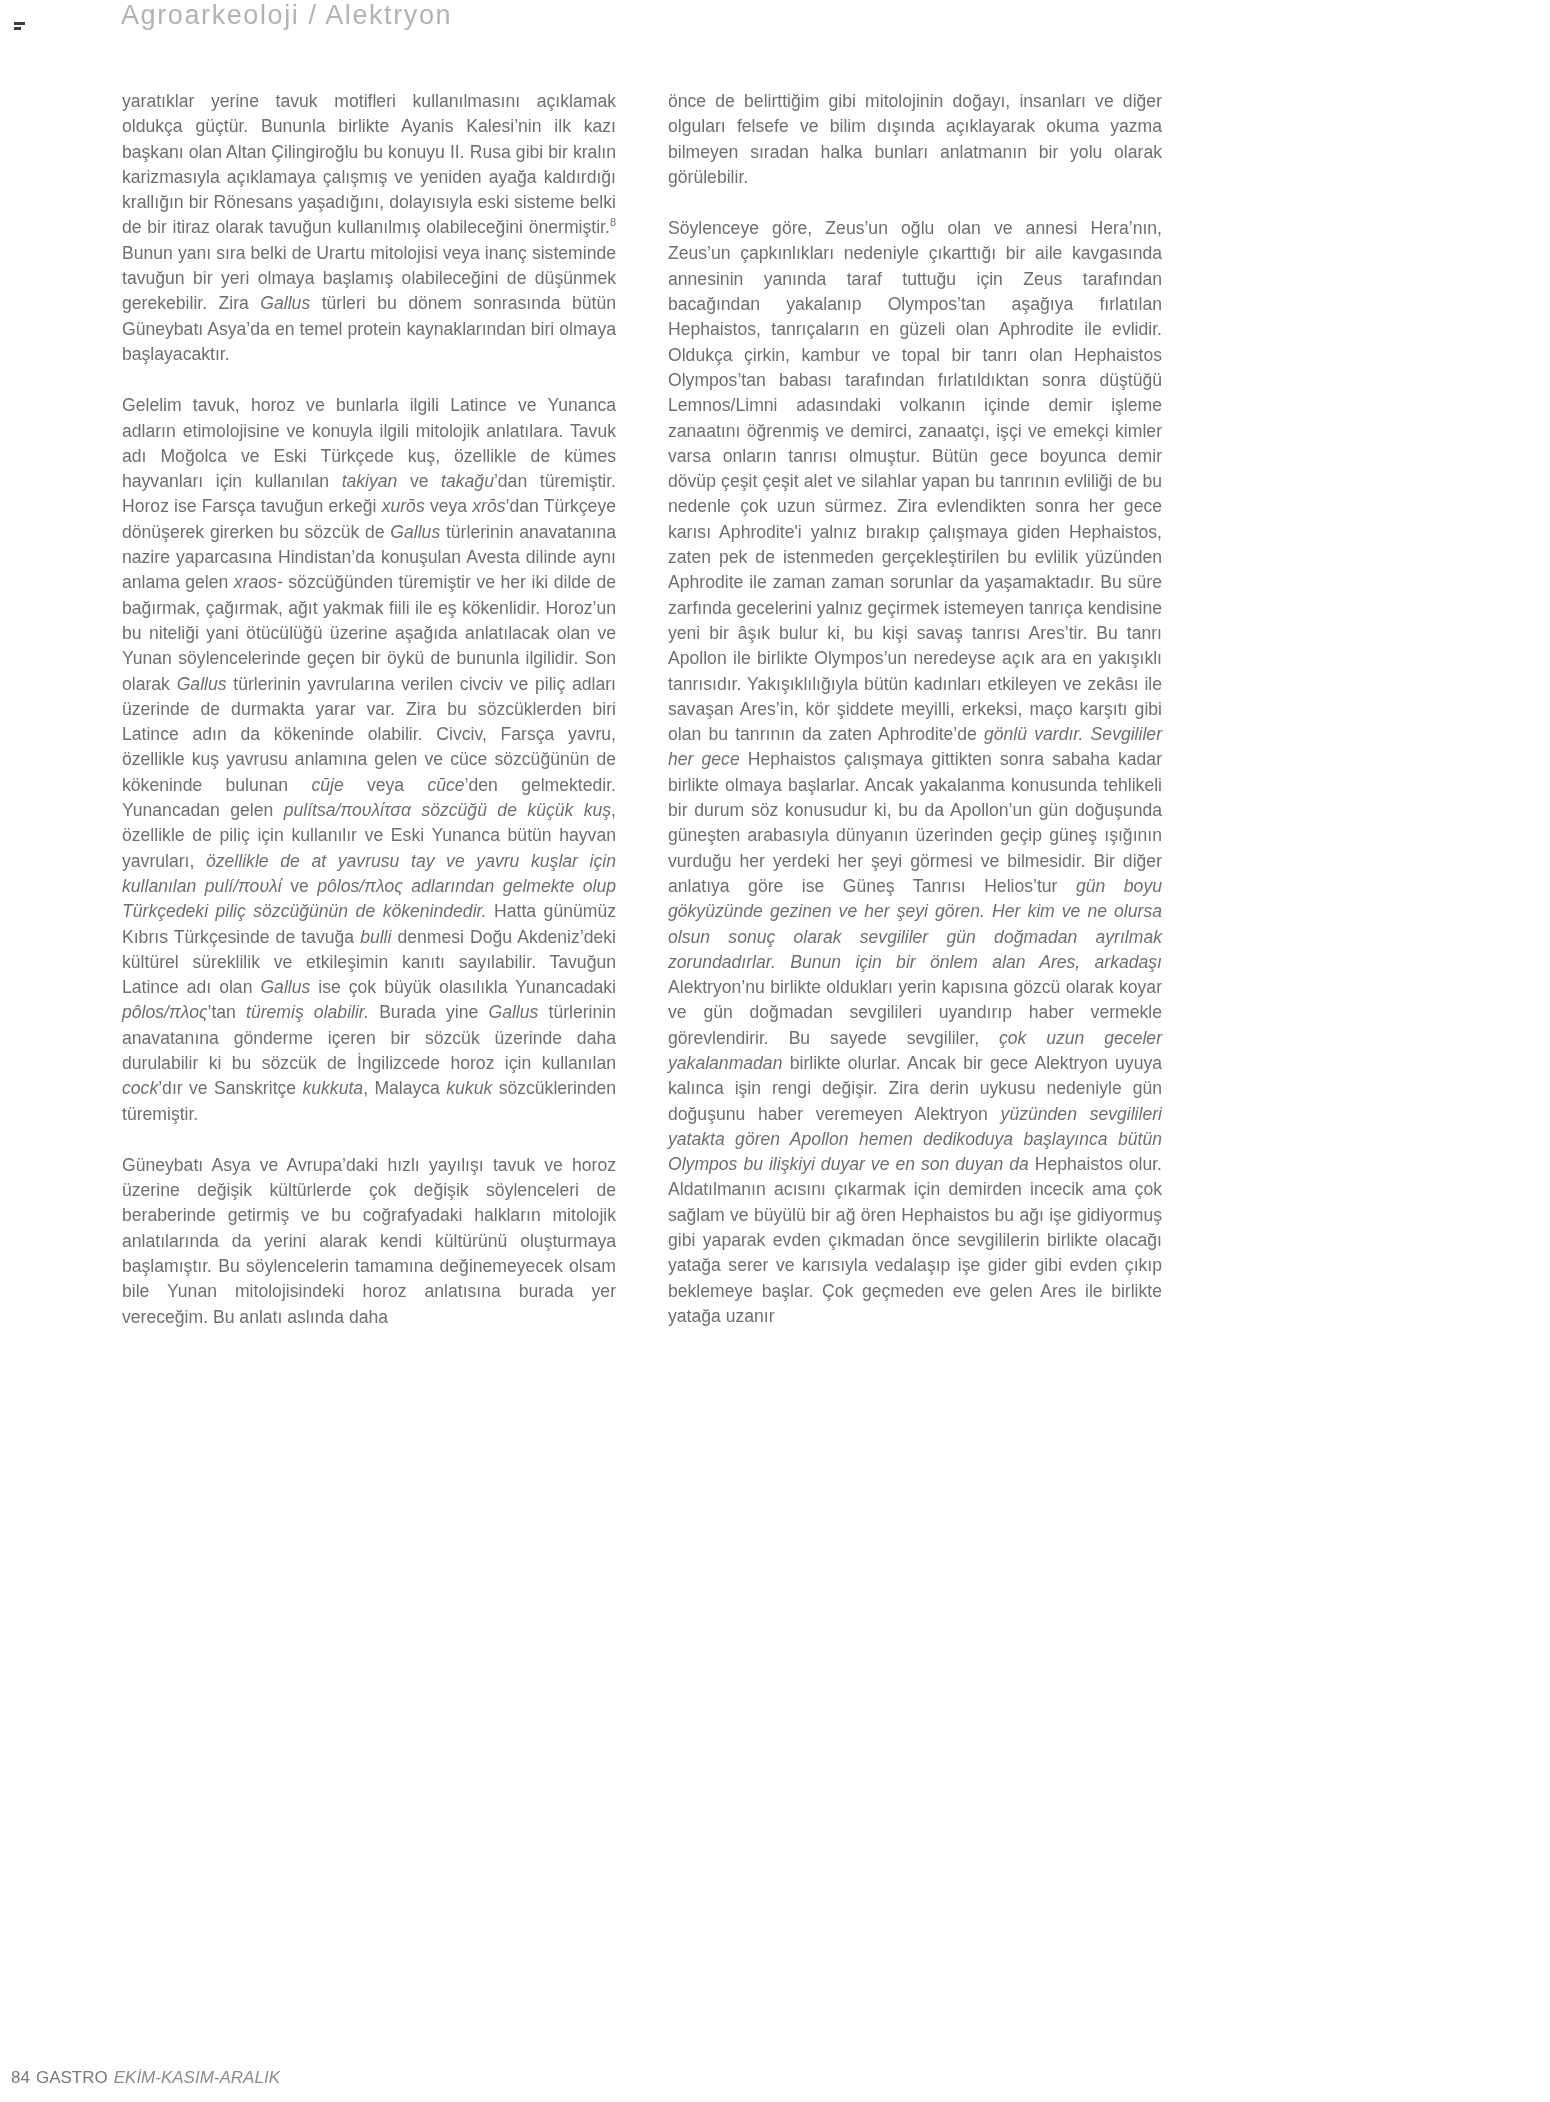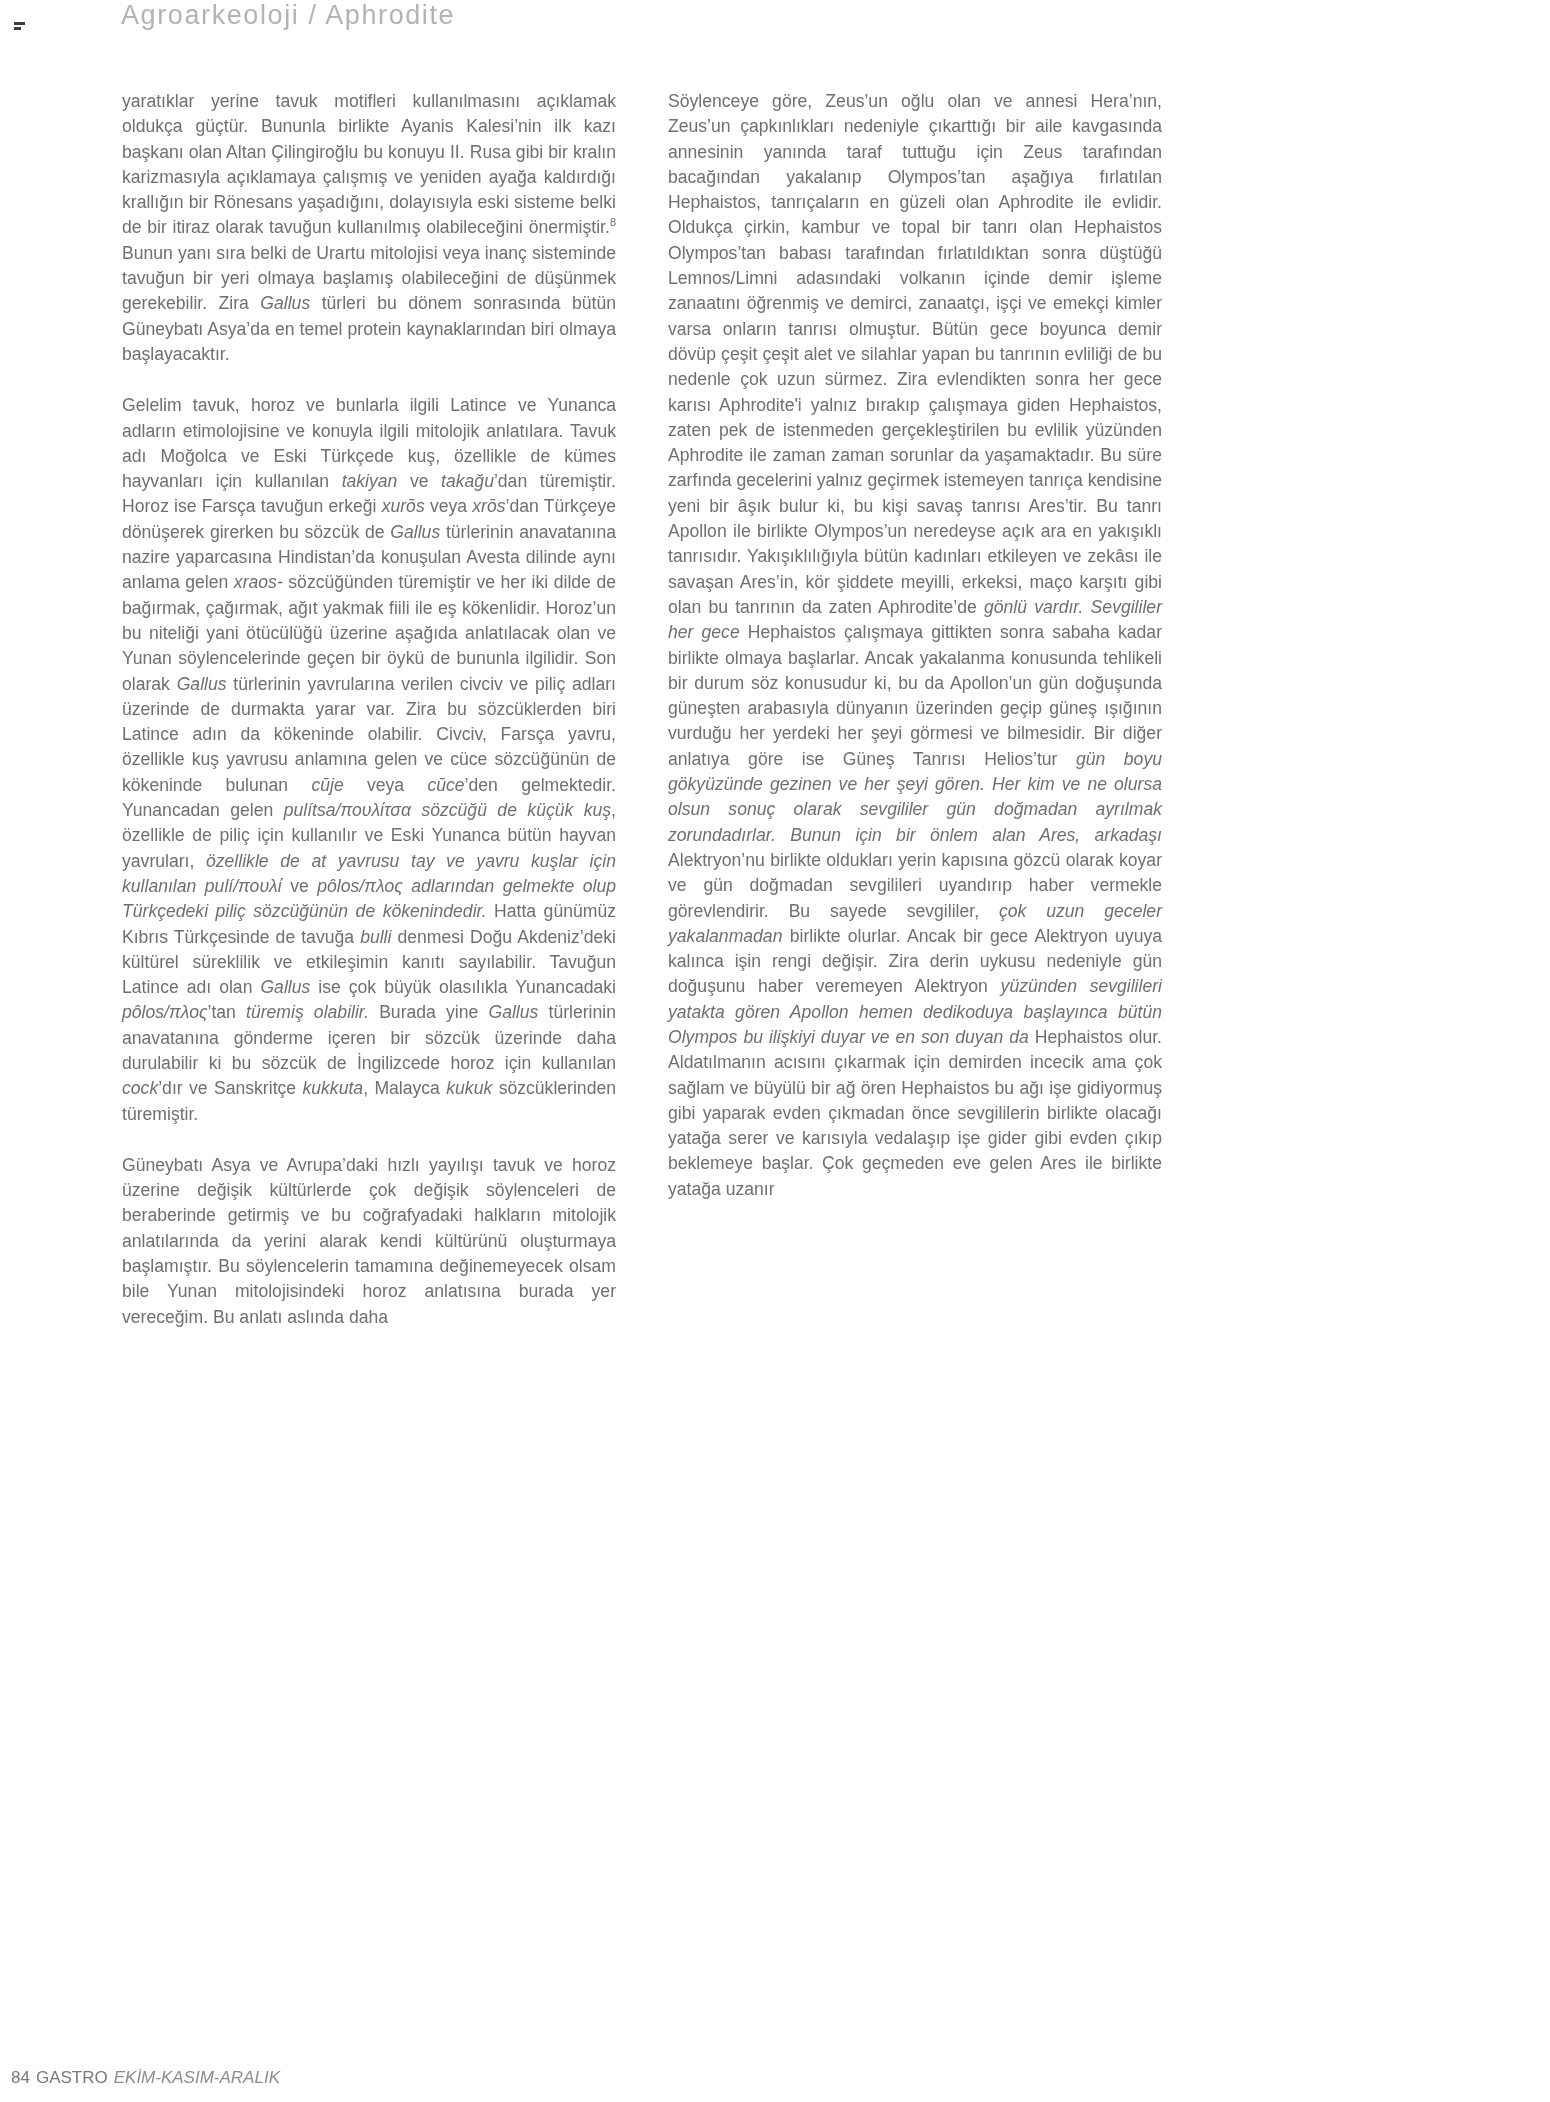--- a/index.html
+++ b/index.html
@@ -73,29 +73,30 @@
 </head>
 <body>
 
 <div class="page">
 
   <span class="margin-mark">
       <i class="b1"></i>
       <i class="b2"></i>
     </span>
 
-  <div class="page-header">Agroarkeoloji / Aphrodite</div>
+  <div class="page-header">Agroarkeoloji / Alektryon</div>
 
   <div class="columns">
     <div class="col">
         <p class="para"><span>yaratıklar yerine tavuk motifleri kullanılmasını açıklamak oldukça güçtür. Bununla birlikte Ayanis Kalesi’nin ilk kazı başkanı olan Altan Çilingiroğlu bu konuyu II. Rusa gibi bir kralın karizmasıyla açıklamaya çalışmış ve yeniden ayağa kaldırdığı krallığın bir Rönesans yaşadığını, dolayısıyla eski sisteme belki de bir itiraz olarak tavuğun kullanılmış olabileceğini önermiştir.</span><sup>8</sup><span> Bunun yanı sıra belki de Urartu mitolojisi veya inanç sisteminde tavuğun bir yeri olmaya başlamış olabileceğini de düşünmek gerekebilir. Zira </span><i>Gallus</i><span> türleri bu dönem sonrasında bütün Güneybatı Asya’da en temel protein kaynaklarından biri olmaya başlayacaktır.</span></p>
         <p class="para"><span>Gelelim tavuk, horoz ve bunlarla ilgili Latince ve Yunanca adların etimolojisine ve konuyla ilgili mitolojik anlatılara. Tavuk adı Moğolca ve Eski Türkçede kuş, özellikle de kümes hayvanları için kullanılan </span><i>takiyan</i><span> ve </span><i>takağu</i><span>’dan türemiştir. Horoz ise Farsça tavuğun erkeği </span><i>xurōs</i><span> veya </span><i>xrōs</i><span>’dan Türkçeye dönüşerek girerken bu sözcük de </span><i>Gallus</i><span> türlerinin anavatanına nazire yaparcasına Hindistan’da konuşulan Avesta dilinde aynı anlama gelen </span><i>xraos-</i><span> sözcüğünden türemiştir ve her iki dilde de bağırmak, çağırmak, ağıt yakmak fiili ile eş kökenlidir. Horoz’un bu niteliği yani ötücülüğü üzerine aşağıda anlatılacak olan ve Yunan söylencelerinde geçen bir öykü de bununla ilgilidir. Son olarak </span><i>Gallus</i><span> türlerinin yavrularına verilen civciv ve piliç adları üzerinde de durmakta yarar var. Zira bu sözcüklerden biri Latince adın da kökeninde olabilir. Civciv, Farsça yavru, özellikle kuş yavrusu anlamına gelen ve cüce sözcüğünün de kökeninde bulunan </span><i>cūje</i><span> veya </span><i>cūce</i><span>’den gelmektedir. Yunancadan gelen </span><i>pulítsa/πουλίτσα sözcüğü de küçük kuş</i><span>, özellikle de piliç için kullanılır ve Eski Yunanca bütün hayvan yavruları, </span><i>özellikle de at yavrusu tay ve yavru kuşlar için kullanılan pulí/πουλί</i><span> ve </span><i>pôlos/πλος adlarından gelmekte olup Türkçedeki piliç sözcüğünün de kökenindedir.</i><span> Hatta günümüz Kıbrıs Türkçesinde de tavuğa </span><i>bulli</i><span> denmesi Doğu Akdeniz’deki kültürel süreklilik ve etkileşimin kanıtı sayılabilir. Tavuğun Latince adı olan </span><i>Gallus</i><span> ise çok büyük olasılıkla Yunancadaki </span><i>pôlos/πλος</i><span>’tan </span><i>türemiş olabilir.</i><span> Burada yine </span><i>Gallus</i><span> türlerinin anavatanına gönderme içeren bir sözcük üzerinde daha durulabilir ki bu sözcük de İngilizcede horoz için kullanılan </span><i>cock</i><span>’dır ve Sanskritçe </span><i>kukkuta</i><span>, Malayca </span><i>kukuk</i><span> sözcüklerinden türemiştir.</span></p>
         <p class="para"><span>Güneybatı Asya ve Avrupa’daki hızlı yayılışı tavuk ve horoz üzerine değişik kültürlerde çok değişik söylenceleri de beraberinde getirmiş ve bu coğrafyadaki halkların mitolojik anlatılarında da yerini alarak kendi kültürünü oluşturmaya başlamıştır. Bu söylencelerin tamamına değinemeyecek olsam bile Yunan mitolojisindeki horoz anlatısına burada yer vereceğim. Bu anlatı aslında daha</span></p>
       </div>
     <div class="col">
+        <p class="para"><span>önce de belirttiğim gibi mitolojinin doğayı, insanları ve diğer olguları felsefe ve bilim dışında açıklayarak okuma yazma bilmeyen sıradan halka bunları anlatmanın bir yolu olarak görülebilir.</span></p>
         <p class="para"><span>Söylenceye göre, Zeus’un oğlu olan ve annesi Hera’nın, Zeus’un çapkınlıkları nedeniyle çıkarttığı bir aile kavgasında annesinin yanında taraf tuttuğu için Zeus tarafından bacağından yakalanıp Olympos’tan aşağıya fırlatılan Hephaistos, tanrıçaların en güzeli olan Aphrodite ile evlidir. Oldukça çirkin, kambur ve topal bir tanrı olan Hephaistos Olympos’tan babası tarafından fırlatıldıktan sonra düştüğü Lemnos/Limni adasındaki volkanın içinde demir işleme zanaatını öğrenmiş ve demirci, zanaatçı, işçi ve emekçi kimler varsa onların tanrısı olmuştur. Bütün gece boyunca demir dövüp çeşit çeşit alet ve silahlar yapan bu tanrının evliliği de bu nedenle çok uzun sürmez. Zira evlendikten sonra her gece karısı Aphrodite'i yalnız bırakıp çalışmaya giden Hephaistos, zaten pek de istenmeden gerçekleştirilen bu evlilik yüzünden Aphrodite ile zaman zaman sorunlar da yaşamaktadır. Bu süre zarfında gecelerini yalnız geçirmek istemeyen tanrıça kendisine yeni bir âşık bulur ki, bu kişi savaş tanrısı Ares’tir. Bu tanrı Apollon ile birlikte Olympos’un neredeyse açık ara en yakışıklı tanrısıdır. Yakışıklılığıyla bütün kadınları etkileyen ve zekâsı ile savaşan Ares’in, kör şiddete meyilli, erkeksi, maço karşıtı gibi olan bu tanrının da zaten Aphrodite’de </span><i>gönlü vardır. Sevgililer her gece</i><span> Hephaistos çalışmaya gittikten sonra sabaha kadar birlikte olmaya başlarlar. Ancak yakalanma konusunda tehlikeli bir durum söz konusudur ki, bu da Apollon’un gün doğuşunda güneşten arabasıyla dünyanın üzerinden geçip güneş ışığının vurduğu her yerdeki her şeyi görmesi ve bilmesidir. Bir diğer anlatıya göre ise Güneş Tanrısı Helios’tur </span><i>gün boyu gökyüzünde gezinen ve her şeyi gören. Her kim ve ne olursa olsun sonuç olarak sevgililer gün doğmadan ayrılmak zorundadırlar. Bunun için bir önlem alan Ares, arkadaşı</i><span> Alektryon’nu birlikte oldukları yerin kapısına gözcü olarak koyar ve gün doğmadan sevgilileri uyandırıp haber vermekle görevlendirir. Bu sayede sevgililer, </span><i>çok uzun geceler yakalanmadan</i><span> birlikte olurlar. Ancak bir gece Alektryon uyuya kalınca işin rengi değişir. Zira derin uykusu nedeniyle gün doğuşunu haber veremeyen Alektryon </span><i>yüzünden sevgilileri yatakta gören Apollon hemen dedikoduya başlayınca bütün Olympos bu ilişkiyi duyar ve en son duyan da</i><span> Hephaistos olur. Aldatılmanın acısını çıkarmak için demirden incecik ama çok sağlam ve büyülü bir ağ ören Hephaistos bu ağı işe gidiyormuş gibi yaparak evden çıkmadan önce sevgililerin birlikte olacağı yatağa serer ve karısıyla vedalaşıp işe gider gibi evden çıkıp beklemeye başlar. Çok geçmeden eve gelen Ares ile birlikte yatağa uzanır</span></p>
       </div>
   </div>
 
   <div class="page-footer">
     <span class="num">84</span><span class="mag">GASTRO</span><span class="issue">EKİM-KASIM-ARALIK</span>
   </div>
 
 </div>
 

